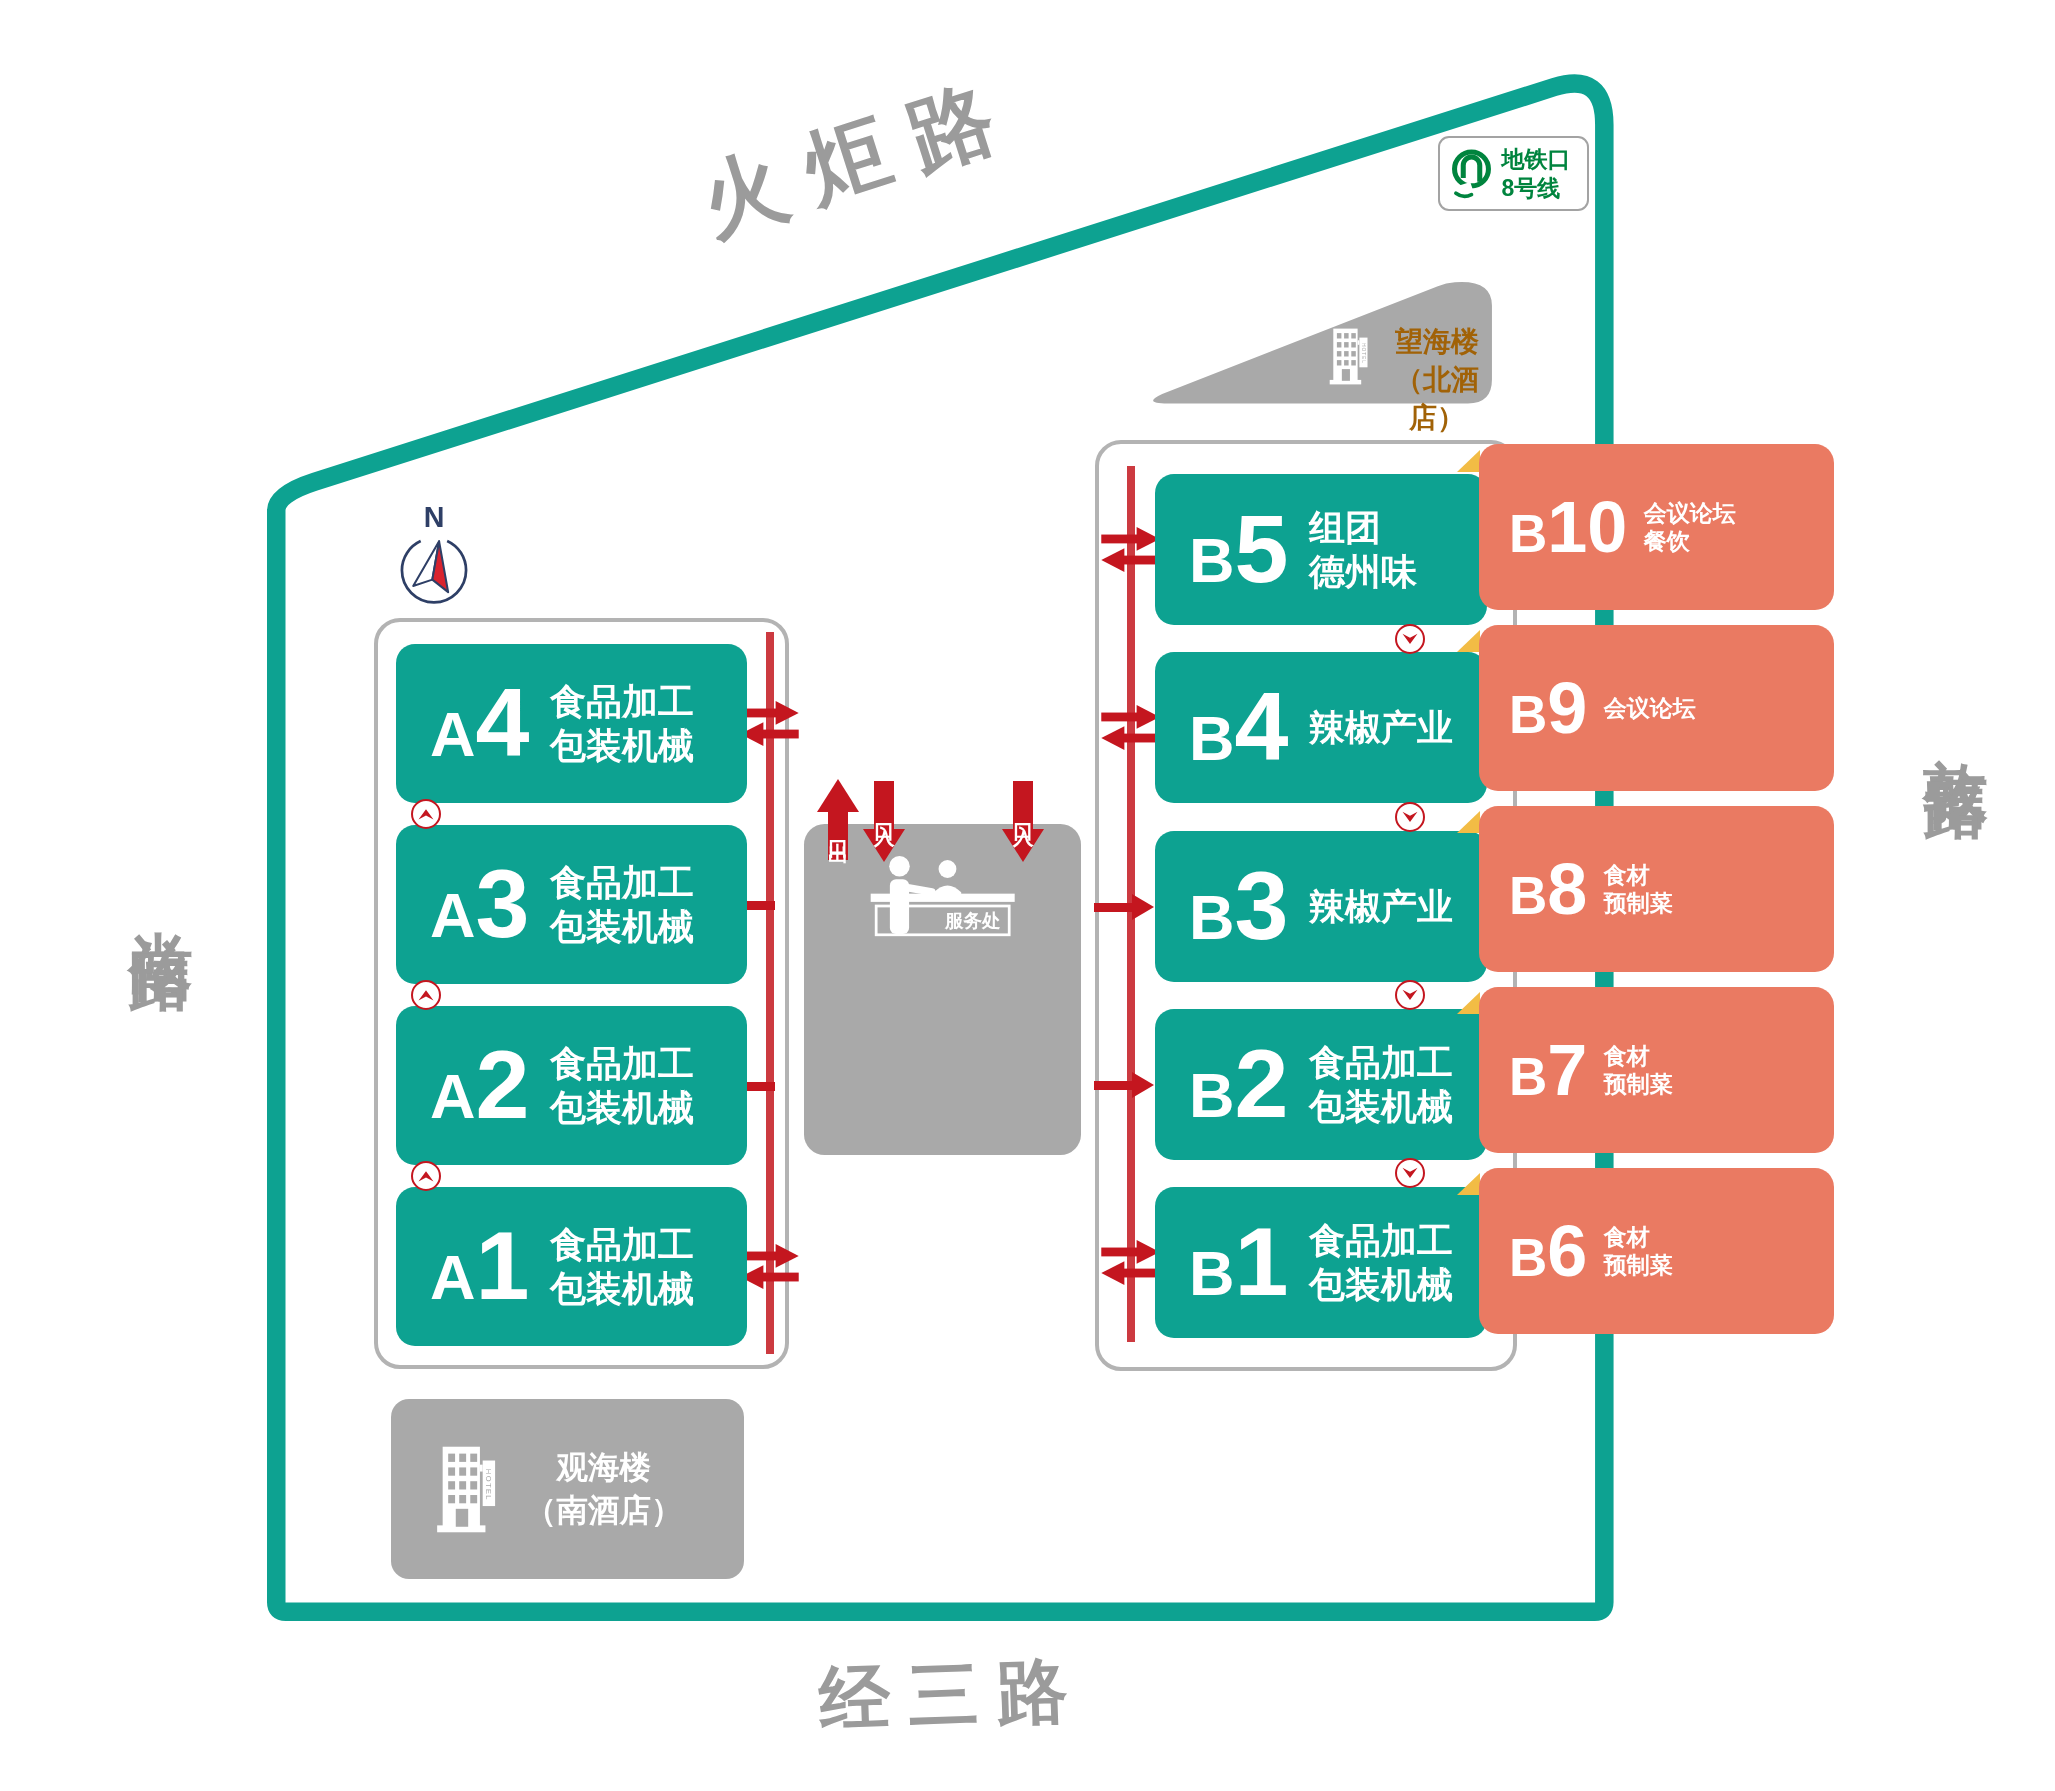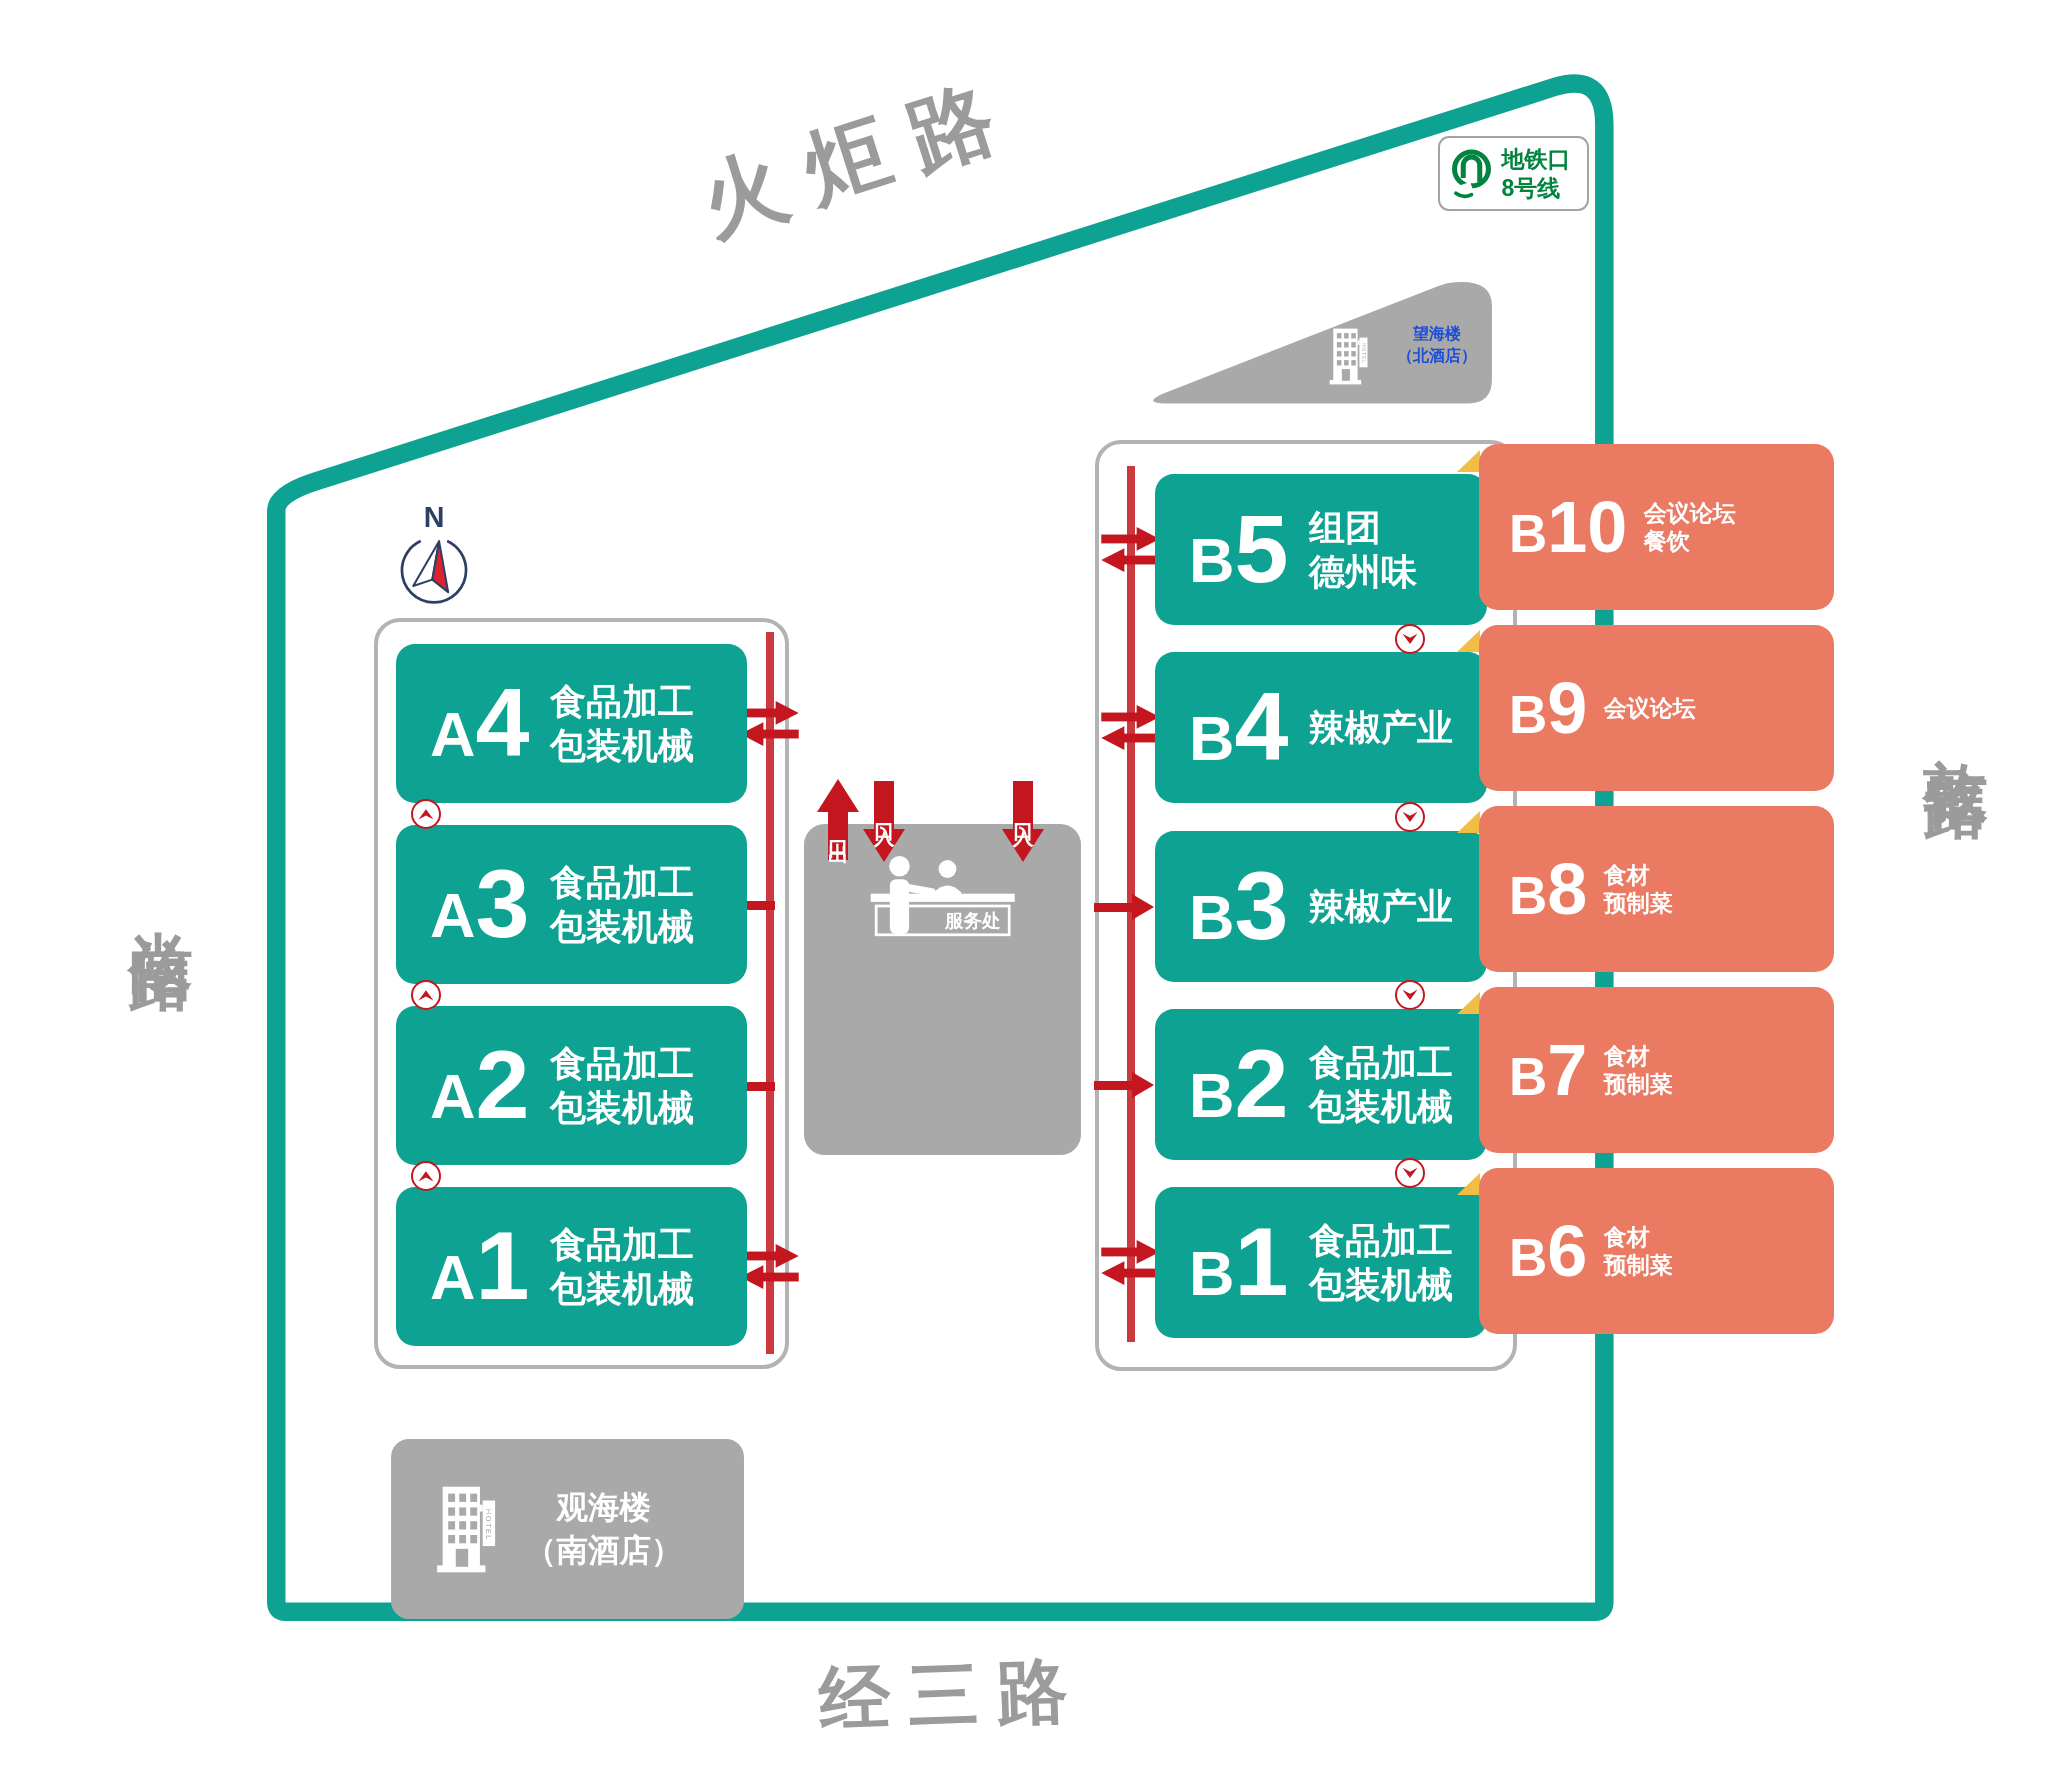--- a/index.html
+++ b/index.html
@@ -64,23 +64,23 @@
                  border-bottom:33px solid #C4161F;}
   .gate .head-down{width:0;height:0;border-left:21px solid transparent;border-right:21px solid transparent;
                    border-top:33px solid #C4161F;}
   .gate .shaft{width:20.6px;margin:0 auto;height:48px;background:#C4161F;display:flex;
                align-items:center;justify-content:center;}
   .gate .glabel{writing-mode:vertical-rl;color:#fff;font-weight:bold;font-size:20.6px;line-height:1;}
   .gate.up .glabel{position:relative;top:-9.6px;}
   .gate.down .glabel{position:relative;top:4.1px;}
   
   #hotel-north{left:1143px;top:278px;width:351px;height:127px;z-index:2;}
-  #hotel-north .htext{position:absolute;left:236px;top:45px;width:116px;text-align:center;color:#1d4ed8;
-                      font-weight:bold;font-size:16px;line-height:1.35;}
-  #hotel-south{left:391px;top:1439px;width:353px;height:180px;background:#A9A9A9;border-radius:18px;
+  #hotel-north .htext{position:absolute;left:236px;top:45px;width:116px;text-align:center;color:#a16207;
+                      font-weight:bold;font-size:28px;line-height:1.35;}
+  #hotel-south{left:391px;top:1399px;width:353px;height:180px;background:#A9A9A9;border-radius:18px;
                z-index:2;display:flex;align-items:center;}
   #hotel-south .htext{margin-left:23px;text-align:center;color:#fff;font-weight:bold;
                       font-size:31.5px;line-height:1.35;}
   #compass{left:386px;top:502px;z-index:2;}
 </style>
 </head>
 <body>
 
 <svg width="0" height="0" style="position:absolute">
   <defs>

